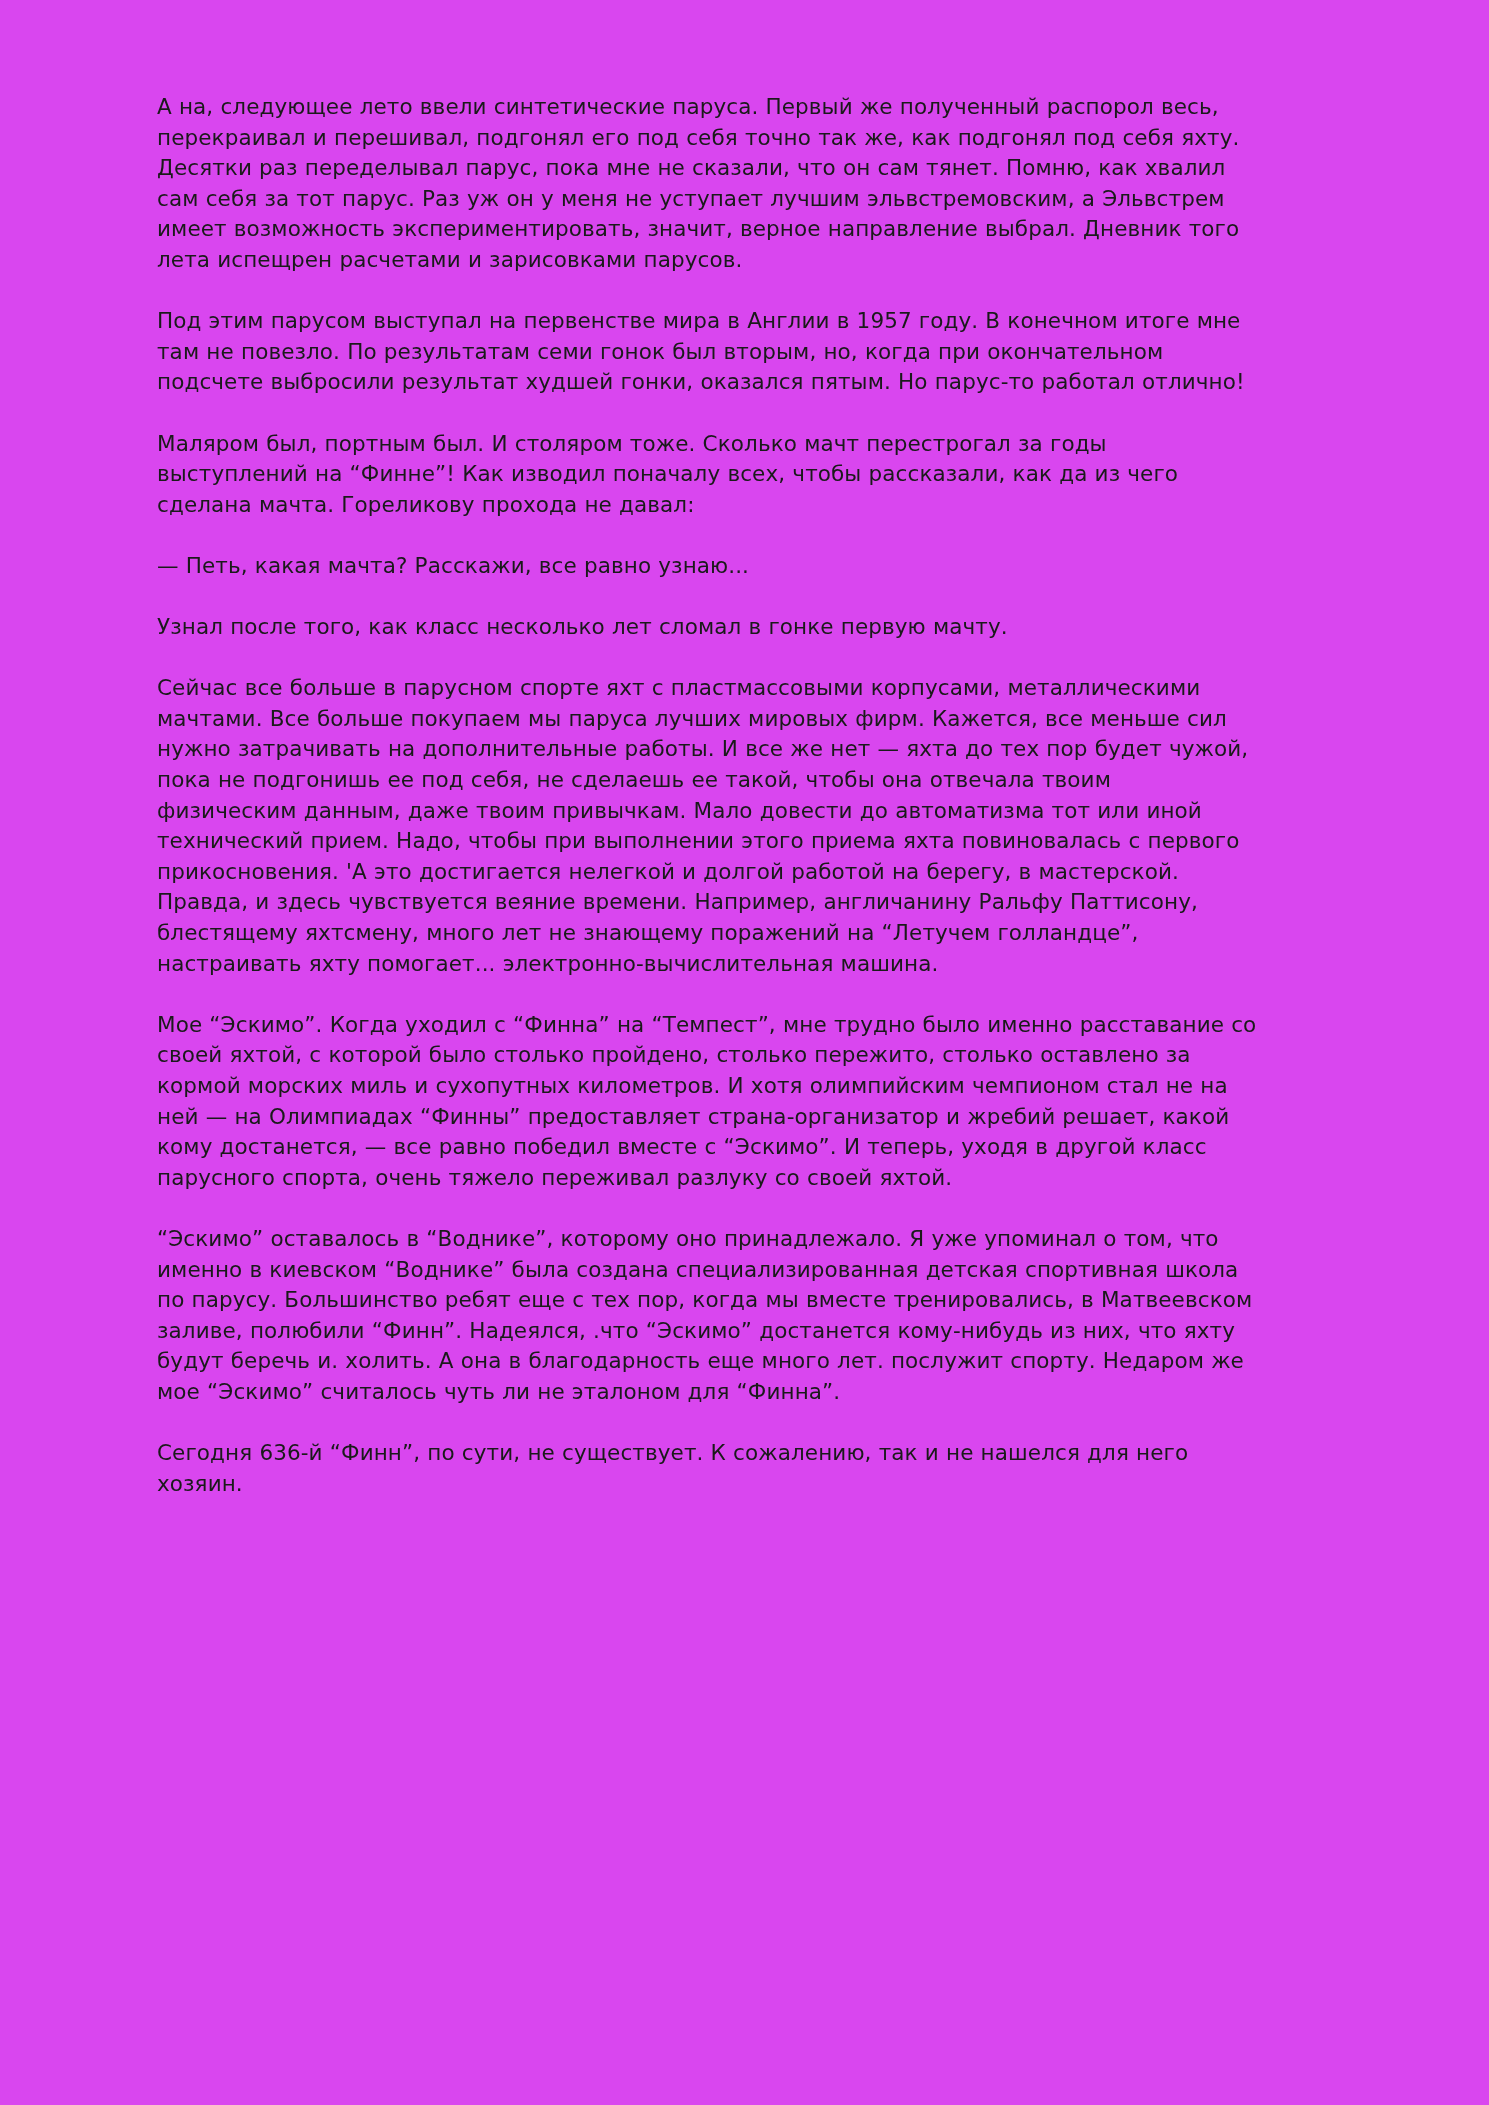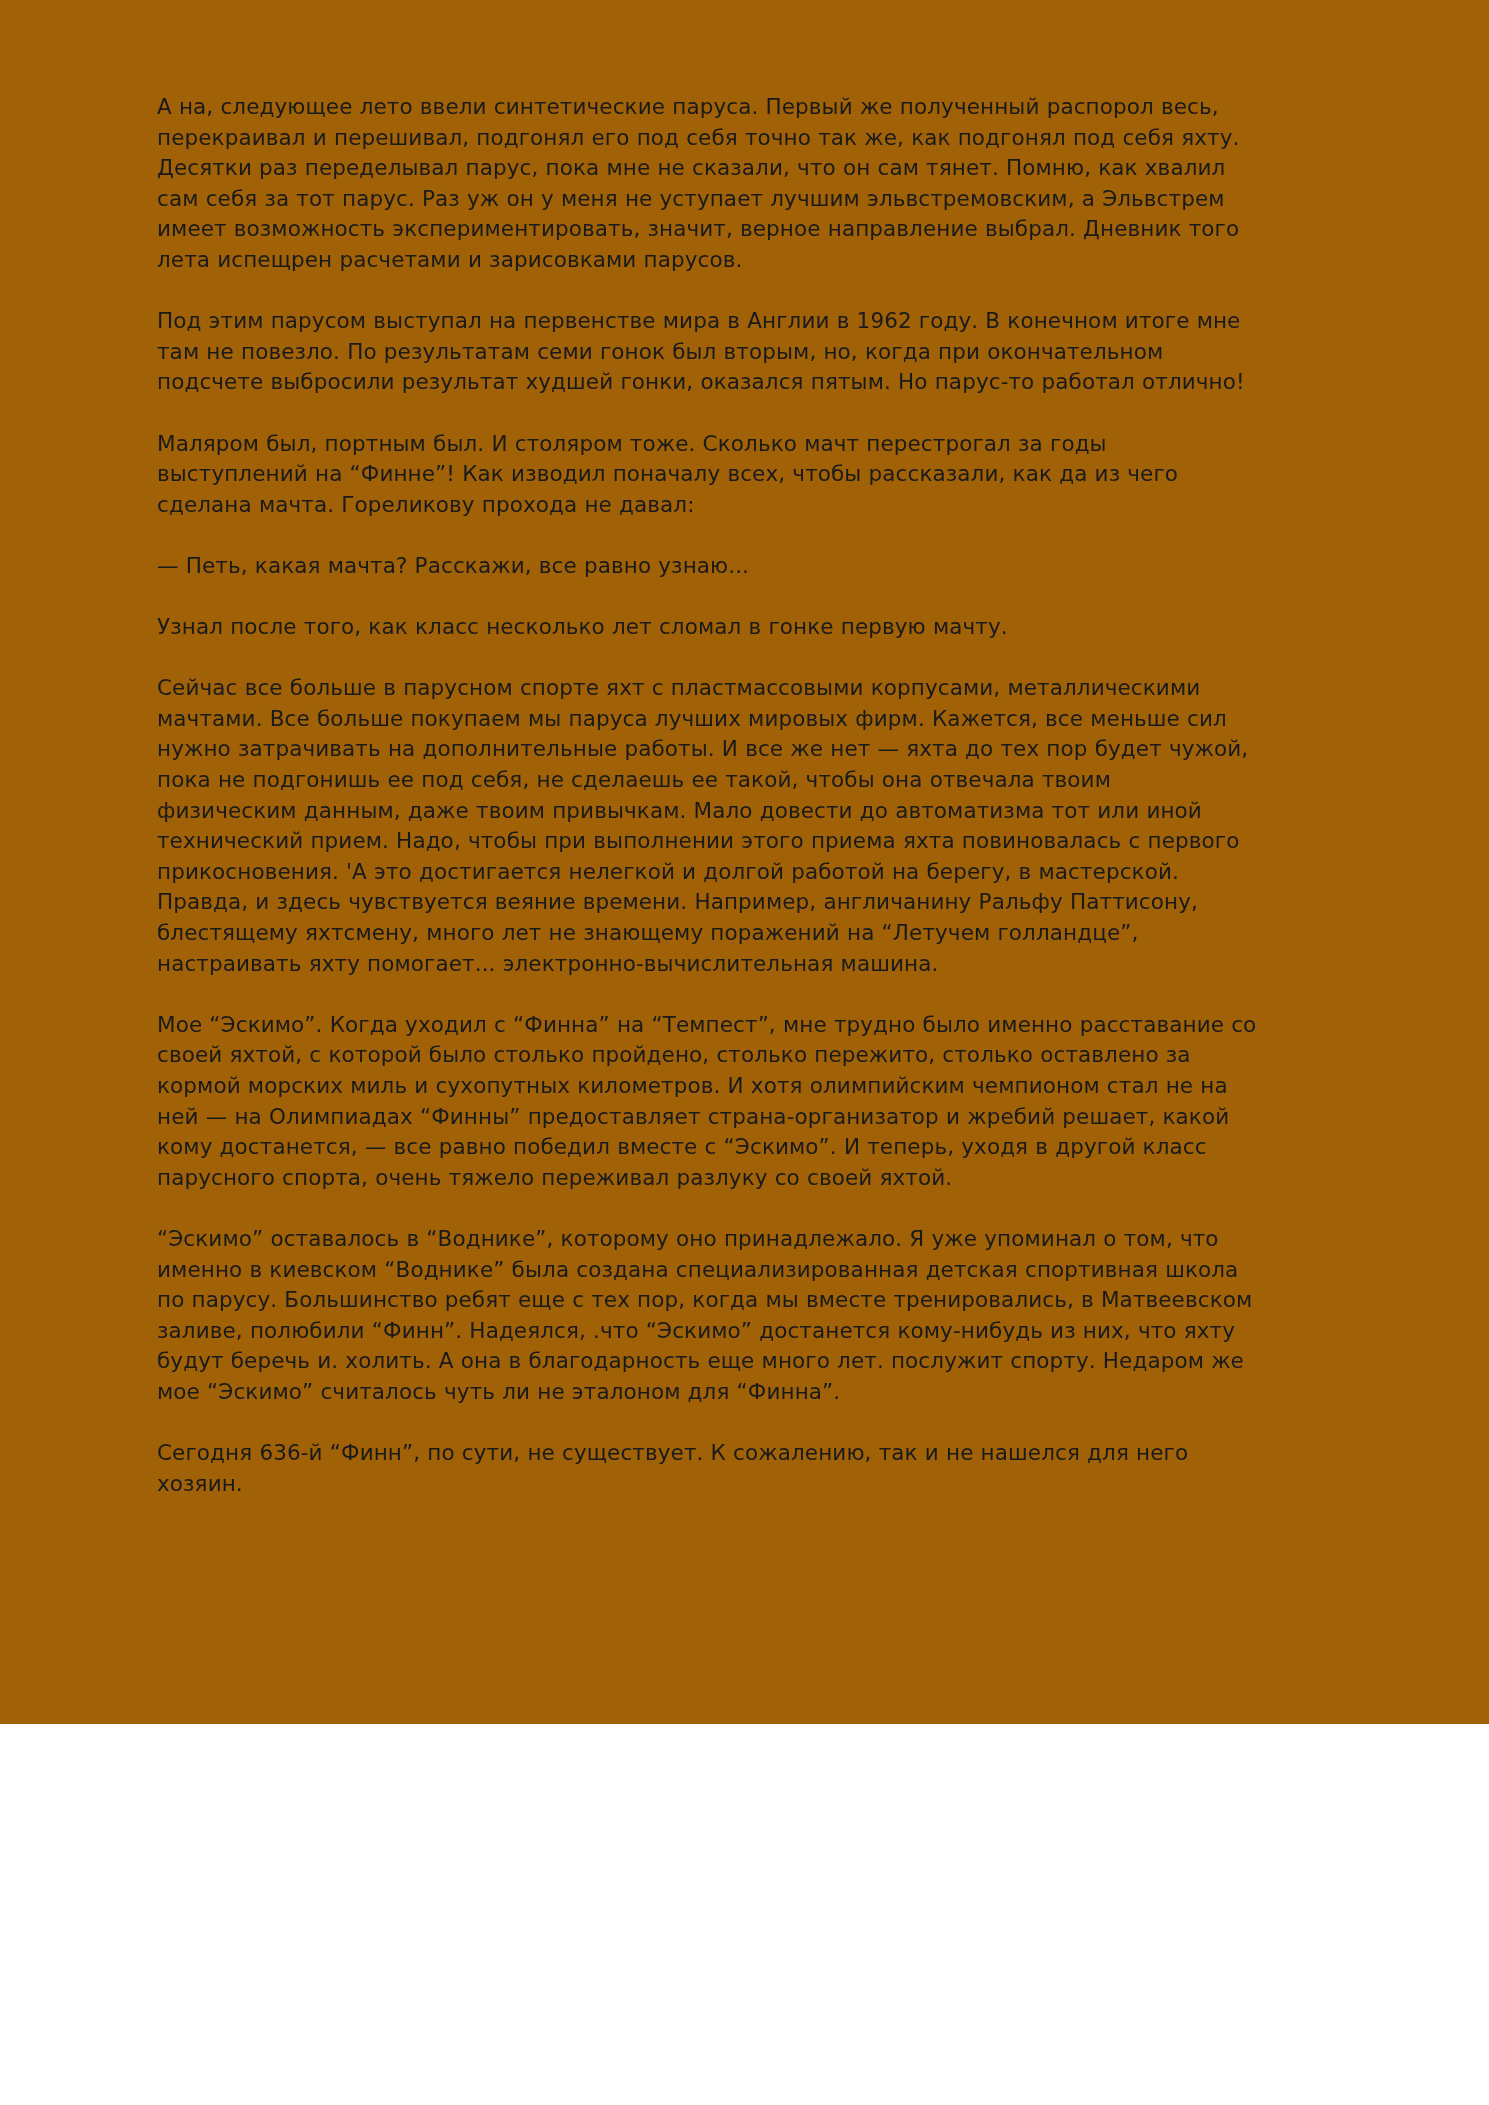--- a/index.html
+++ b/index.html
@@ -8,22 +8,22 @@
     padding: 0;
     background: #ffffff;
   }
   body {
     font-family: "DejaVu Sans", sans-serif;
     color: #1a1a1a;
   }
   .page {
     position: relative;
     width: 1489px;
-    height: 1724px;
-    background: #a16207;
+    height: 2105px;
+    background: #d946ef;
     box-sizing: border-box;
     overflow: hidden;
   }
   .text-column {
     position: absolute;
     left: 157px;
     top: 92px;
     width: 1100px;
   }
   .para {
@@ -39,21 +39,21 @@
   .para:last-child {
     margin-bottom: 12px;
   }
 </style>
 </head>
 <body>
 
 <div class="page">
   <div class="text-column">
     <p class="para">А на, следующее лето ввели синтетические паруса. Первый же полученный распорол весь, перекраивал и перешивал, подгонял его под себя точно так же, как подгонял под себя яхту. Десятки раз переделывал парус, пока мне не сказали, что он сам тянет. Помню, как хвалил сам себя за тот парус. Раз уж он у меня не уступает лучшим эльвстремовским, а Эльвстрем имеет возможность экспериментировать, значит, верное направление выбрал. Дневник того лета испещрен расчетами и зарисовками парусов.</p>
-    <p class="para">Под этим парусом выступал на первенстве мира в Англии в 1962 году. В конечном итоге мне там не повезло. По результатам семи гонок был вторым, но, когда при окончательном подсчете выбросили результат худшей гонки, оказался пятым. Но парус-то работал отлично!</p>
+    <p class="para">Под этим парусом выступал на первенстве мира в Англии в 1957 году. В конечном итоге мне там не повезло. По результатам семи гонок был вторым, но, когда при окончательном подсчете выбросили результат худшей гонки, оказался пятым. Но парус-то работал отлично!</p>
     <p class="para">Маляром был, портным был. И столяром тоже. Сколько мачт перестрогал за годы выступлений на “Финне”! Как изводил поначалу всех, чтобы рассказали, как да из чего сделана мачта. Гореликову прохода не давал:</p>
     <p class="para">— Петь, какая мачта? Расскажи, все равно узнаю...</p>
     <p class="para">Узнал после того, как класс несколько лет сломал в гонке первую мачту.</p>
     <p class="para">Сейчас все больше в парусном спорте яхт с пластмассовыми корпусами, металлическими мачтами. Все больше покупаем мы паруса лучших мировых фирм. Кажется, все меньше сил нужно затрачивать на дополнительные работы. И все же нет — яхта до тех пор будет чужой, пока не подгонишь ее под себя, не сделаешь ее такой, чтобы она отвечала твоим физическим данным, даже твоим привычкам. Мало довести до автоматизма тот или иной технический прием. Надо, чтобы при выполнении этого приема яхта повиновалась с первого прикосновения. 'А это достигается нелегкой и долгой работой на берегу, в мастерской. Правда, и здесь чувствуется веяние времени. Например, англичанину Ральфу Паттисону, блестящему яхтсмену, много лет не знающему поражений на “Летучем голландце”, настраивать яхту помогает... электронно-вычислительная машина.</p>
     <p class="para">Мое “Эскимо”. Когда уходил с “Финна” на “Темпест”, мне трудно было именно расставание со своей яхтой, с которой было столько пройдено, столько пережито, столько оставлено за кормой морских миль и сухопутных километров. И хотя олимпийским чемпионом стал не на ней — на Олимпиадах “Финны” предоставляет страна-организатор и жребий решает, какой кому достанется, — все равно победил вместе с “Эскимо”. И теперь, уходя в другой класс парусного спорта, очень тяжело переживал разлуку со своей яхтой.</p>
     <p class="para">“Эскимо” оставалось в “Воднике”, которому оно принадлежало. Я уже упоминал о том, что именно в киевском “Воднике” была создана специализированная детская спортивная школа по парусу. Большинство ребят еще с тех пор, когда мы вместе тренировались, в Матвеевском заливе, полюбили “Финн”. Надеялся, .что “Эскимо” достанется кому-нибудь из них, что яхту будут беречь и. холить. А она в благодарность еще много лет. послужит спорту. Недаром же мое “Эскимо” считалось чуть ли не эталоном для “Финна”.</p>
     <p class="para">Сегодня 636-й “Финн”, по сути, не существует. К сожалению, так и не нашелся для него хозяин.</p>
   </div>
 </div>
 

